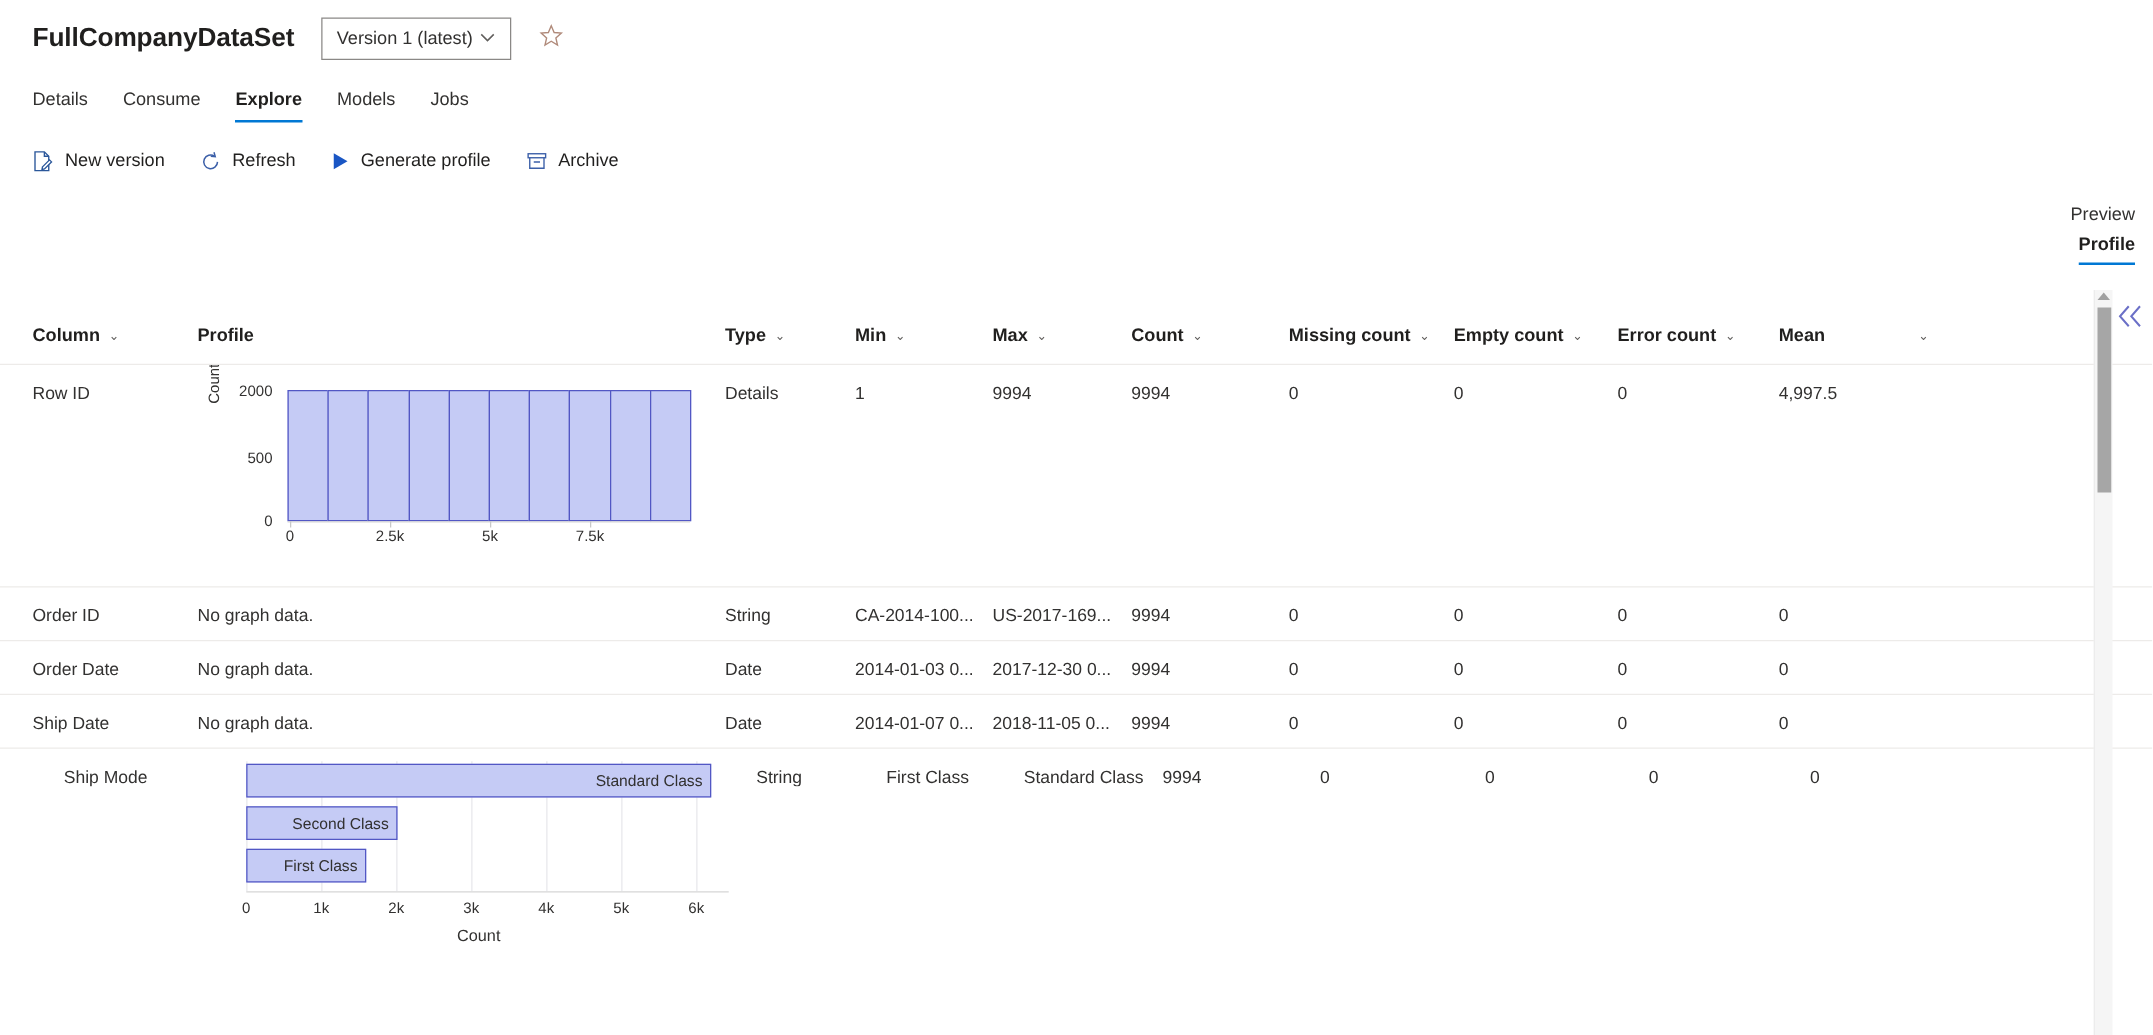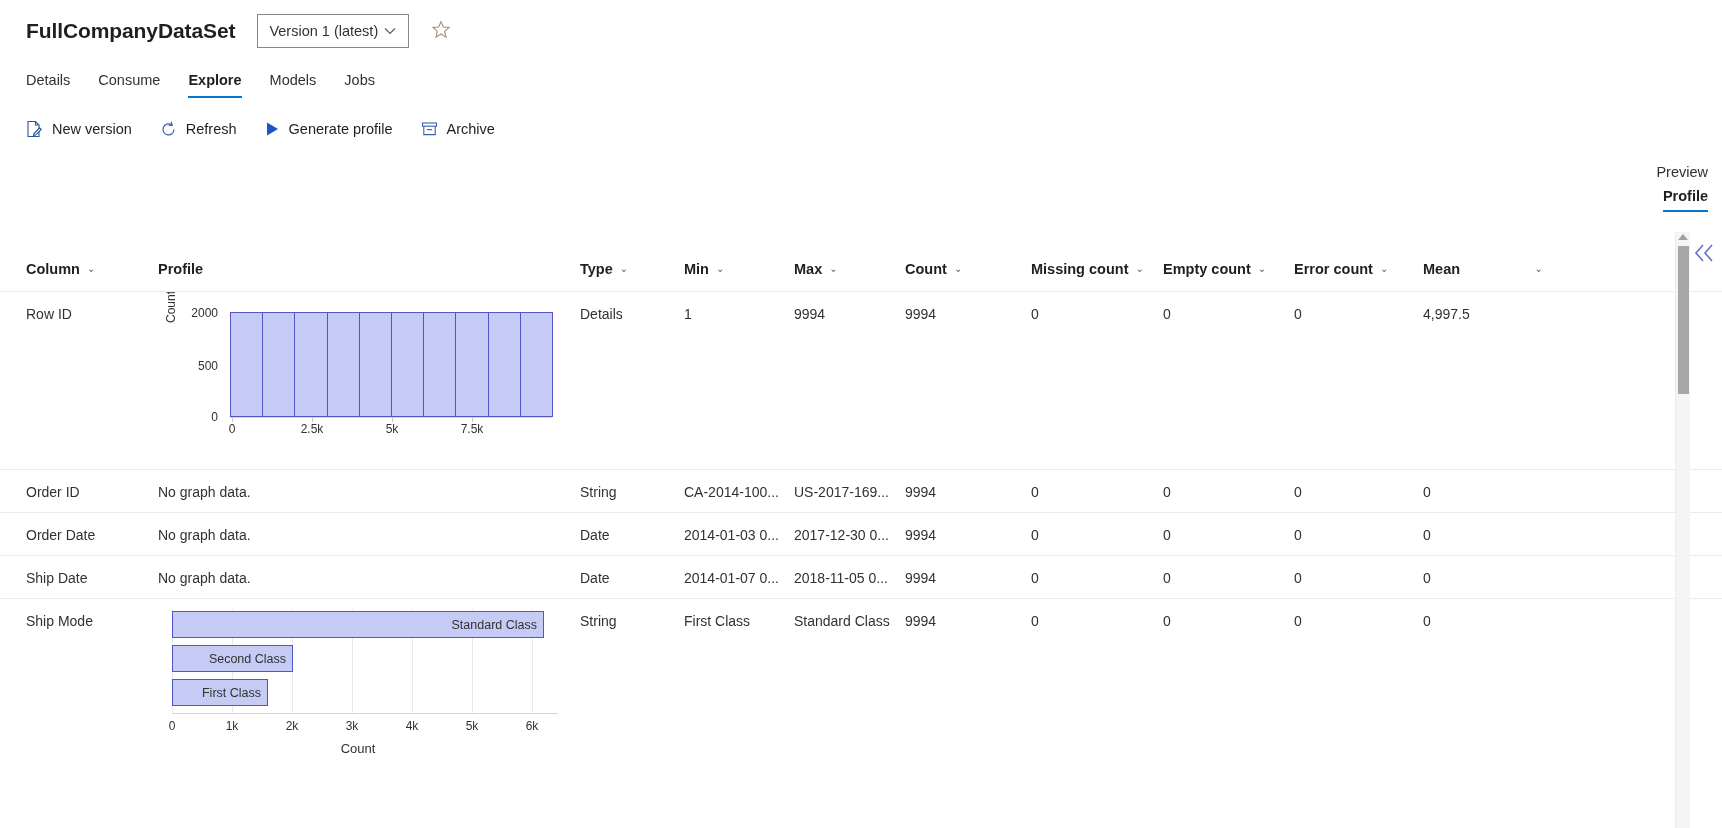--- a/index.html
+++ b/index.html
@@ -408,21 +408,21 @@
       <div class="cell c-type">Date</div>
       <div class="cell c-min">2014-01-07 0...</div>
       <div class="cell c-max">2018-11-05 0...</div>
       <div class="cell c-cnt">9994</div>
       <div class="cell c-miss">0</div>
       <div class="cell c-empt">0</div>
       <div class="cell c-err">0</div>
       <div class="cell c-mean">0</div>
     </div>
 
-    <div class="row tall" style="height:180px; border-bottom:none;">
+    <div class="row tall" style="height:180px; border-bottom:none;margin-left:25px;">
       <div class="cell c-col">Ship Mode</div>
       <div class="cell c-prof" style="padding-top:6px;">
         <div class="barchart">
           <div class="grid" style="left:14px;"></div>
           <div class="grid" style="left:74px;"></div>
           <div class="grid" style="left:134px;"></div>
           <div class="grid" style="left:194px;"></div>
           <div class="grid" style="left:254px;"></div>
           <div class="grid" style="left:314px;"></div>
           <div class="grid" style="left:374px;"></div>

